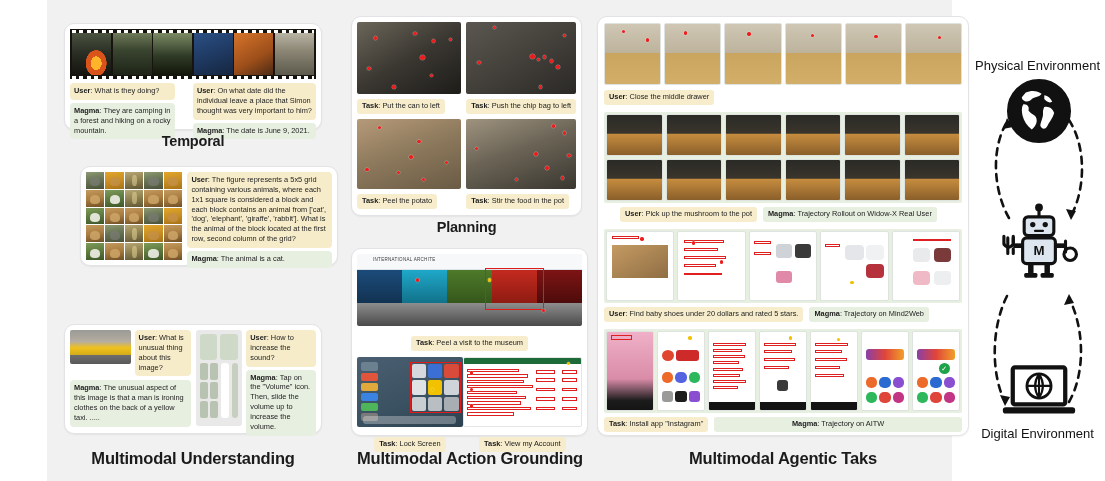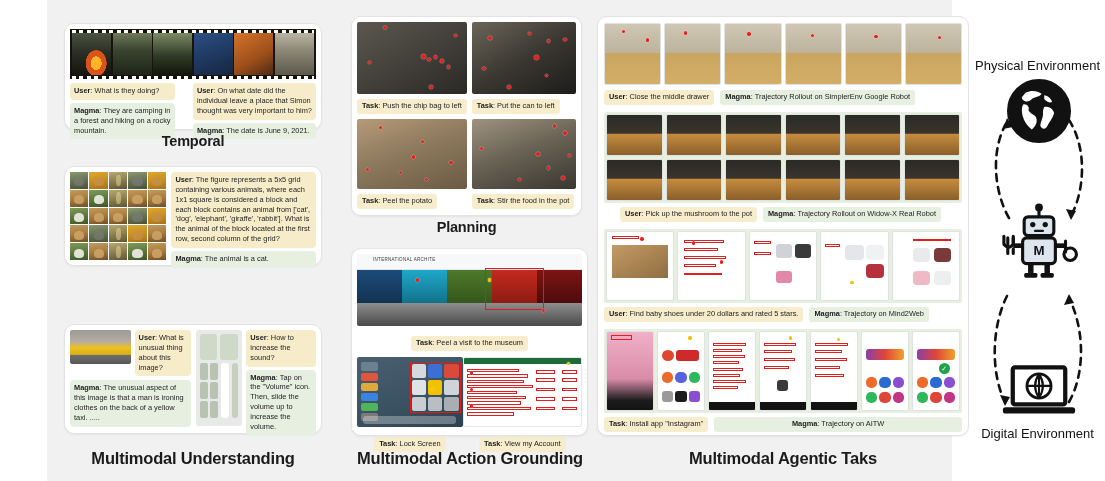--- a/index.html
+++ b/index.html
@@ -216,21 +216,21 @@
         </div>
         <div class="bubble b-magma" style="margin-top:3px;">
           <b>Magma</b><span>: The date is June 9, 2021.</span>
         </div>
       </div>
     </div>
   </div>
 
   <div class="section-caption cap-sm" style="left:64px; top:133px; width:258px;">Temporal</div>
 
-  <div class="card" style="left:64px; top:166px; width:258px; height:100px;">
+  <div class="card" style="left:80px; top:166px; width:258px; height:100px;">
     <div style="display:flex; gap:5px; height:100%;">
       <div style="width:40%;">
         <div class="animal-grid">
           <div class="ag ag-eleph"></div>
           <div class="ag ag-cat"></div>
           <div class="ag ag-giraffe"></div>
           <div class="ag ag-eleph"></div>
           <div class="ag ag-cat"></div>
 
           <div class="ag ag-dog"></div>
@@ -318,49 +318,49 @@
       </div>
     </div>
   </div>
 
   <div class="section-caption cap-lg" style="left:40px; top:449px; width:306px;">Multimodal Understanding</div>
 
   <div class="card" style="left:351px; top:16px; width:231px; height:200px;">
     <div style="display:grid; grid-template-columns:1fr 1fr; gap:5px;">
 
       <div>
+        <div class="thumb th-can" style="height:72px; border-radius:2px;">
+          <span class="dot" style="left:16%;top:20%"></span>
+            <span class="dot" style="left:54%;top:14%"></span>
+          <span class="dot" style="left:72%;top:24%"></span>
+            <span class="dot big" style="left:60%;top:46%"></span>
+          <span class="dot" style="left:88%;top:22%"></span>
+            <span class="dot" style="left:10%;top:62%"></span>
+          <span class="dot" style="left:34%;top:88%"></span>
+            <span class="dot" style="left:70%;top:72%"></span>
+        </div>
+        <div class="tasklabel" style="margin-top:4px;">
+          <b>Task</b><span>: Put the can to left</span>
+        </div>
+      </div>
+
+      <div>
         <div class="thumb th-chip" style="height:72px; border-radius:2px;">
           <span class="dot" style="left:24%;top:5%"></span>
             <span class="dot" style="left:88%;top:16%"></span>
           <span class="dot big" style="left:58%;top:44%"></span>
             <span class="dot" style="left:64%;top:50%"></span>
           <span class="dot" style="left:70%;top:46%"></span>
             <span class="dot" style="left:76%;top:52%"></span>
           <span class="dot" style="left:10%;top:54%"></span>
             <span class="dot" style="left:66%;top:88%"></span>
           <span class="dot" style="left:82%;top:60%"></span>
         </div>
         <div class="tasklabel" style="margin-top:4px;">
           <b>Task</b><span>: Push the chip bag to left</span>
-        </div>
-      </div>
-
-      <div>
-        <div class="thumb th-can" style="height:72px; border-radius:2px;">
-          <span class="dot" style="left:16%;top:20%"></span>
-            <span class="dot" style="left:54%;top:14%"></span>
-          <span class="dot" style="left:72%;top:24%"></span>
-            <span class="dot big" style="left:60%;top:46%"></span>
-          <span class="dot" style="left:88%;top:22%"></span>
-            <span class="dot" style="left:10%;top:62%"></span>
-          <span class="dot" style="left:34%;top:88%"></span>
-            <span class="dot" style="left:70%;top:72%"></span>
-        </div>
-        <div class="tasklabel" style="margin-top:4px;">
-          <b>Task</b><span>: Put the can to left</span>
         </div>
       </div>
 
       <div>
         <div class="thumb th-potato" style="height:70px; border-radius:2px;">
           <span class="dot" style="left:20%;top:10%"></span>
             <span class="dot" style="left:58%;top:30%"></span>
           <span class="dot" style="left:50%;top:52%"></span>
             <span class="dot" style="left:8%;top:70%"></span>
           <span class="dot" style="left:38%;top:74%"></span>
@@ -510,23 +510,20 @@
             <span class="dot" style="left:52%;top:18%"></span>
           </div>
         <div class="rframe drawer" style="flex:1; height:62px; border-radius:2px;">
             <span class="dot" style="left:58%;top:20%"></span>
           </div>
       </div>
       <div style="display:flex; gap:6px; margin-top:5px;">
         <span class="tasklabel">
           <b>User</b><span>: Close the middle drawer</span>
         </span>
-        <span class="magmalabel">
-          <b>Magma</b><span>: Trajectory Rollout on SimplerEnv Google Robot</span>
-        </span>
       </div>
     </div>
 
     <div style="margin-top:7px;">
       <div class="green-strip" style="padding:2px; border-radius:2px;">
         <div style="display:flex; gap:3px;">
           <div class="rframe widowx" style="flex:1; height:42px; border-radius:2px;"></div>
           <div class="rframe widowx" style="flex:1; height:42px; border-radius:2px;"></div>
           <div class="rframe widowx" style="flex:1; height:42px; border-radius:2px;"></div>
           <div class="rframe widowx" style="flex:1; height:42px; border-radius:2px;"></div>
@@ -540,21 +537,21 @@
           <div class="rframe widowx" style="flex:1; height:42px; border-radius:2px;"></div>
           <div class="rframe widowx" style="flex:1; height:42px; border-radius:2px;"></div>
           <div class="rframe widowx" style="flex:1; height:42px; border-radius:2px;"></div>
         </div>
       </div>
       <div style="display:flex; gap:6px; margin-top:4px;padding-left:16px;">
         <span class="tasklabel">
           <b>User</b><span>: Pick up the mushroom to the pot</span>
         </span>
         <span class="magmalabel">
-          <b>Magma</b><span>: Trajectory Rollout on Widow-X Real Robot</span>
+          <b>Magma</b><span>: Trajectory Rollout on Widow-X Real User</span>
         </span>
       </div>
     </div>
 
     <div style="margin-top:7px;">
       <div class="green-strip" style="padding:2px; border-radius:2px; display:flex; gap:3px;">
         <div class="rframe webmini" style="flex:1; height:70px; border-radius:2px; position:relative;">
           <div style="position:absolute;left:8%;top:20%;width:84%;height:48%;background:linear-gradient(150deg,#c49a62,#8f6e44);"></div>
           <span class="fr" style="left:8%;top:6%;width:40%;height:5%;"></span>
           <span class="dot" style="left:50%;top:8%;"></span>

